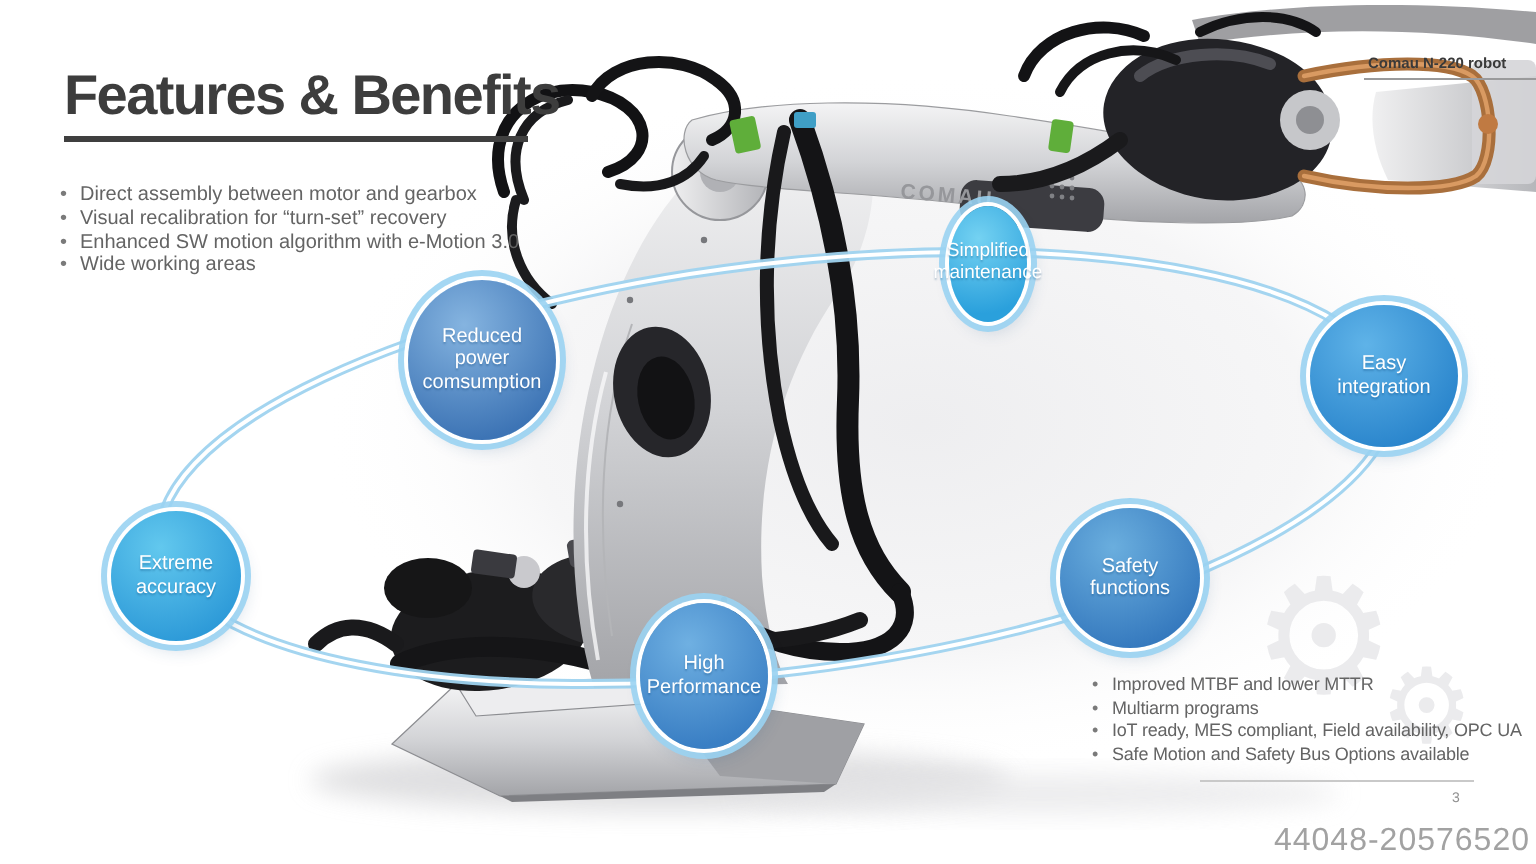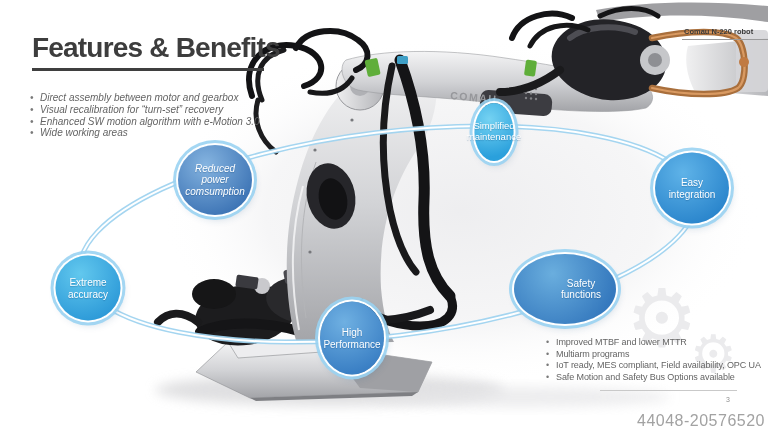--- a/index.html
+++ b/index.html
@@ -11,36 +11,36 @@
 
   
   .title-block{position:absolute;left:32px;top:32px;}
   .title-block h1{margin:0;font-size:28px;font-weight:bold;color:#3d3d3d;letter-spacing:-0.8px;}
   .title-underline{width:232px;height:3px;background:#3f3f3f;margin-top:4px;}
 
   
   ul.bullets{list-style:none;margin:0;padding:0;}
   ul.bullets li{position:relative;padding-left:10px;color:#646464;}
   ul.bullets li::before{content:"•";position:absolute;left:0;top:0;color:#7a7a7a;}
-  .left-bullets{position:absolute;left:30px;top:92px;font-size:10px;line-height:11.8px;width:260px;font-style:italic;}
+  .left-bullets{position:absolute;left:30px;top:92px;font-size:10px;line-height:11.8px;width:260px;}
   .right-bullets{position:absolute;left:546px;top:337px;font-size:9px;line-height:11.5px;width:218px;letter-spacing:-0.1px;color:#5a5a5a;}
 
   
   .product-label{position:absolute;left:684px;top:27px;font-size:7.5px;font-weight:bold;color:#3a3a3a;white-space:nowrap;}
   .product-label-line{position:absolute;left:682px;top:39px;width:86px;height:1px;background:#9a9a9b;}
 
   
   .bubble{
     position:absolute;transform:translate(-50%,-50%);border-radius:50%;
     display:flex;align-items:center;justify-content:center;text-align:center;
     color:#fff;white-space:pre-line;font-size:10px;line-height:1.12;
     box-shadow:0 0 0 2px #ffffff,0 0 0 5px rgba(154,211,242,.9),2px 4px 9px rgba(30,80,130,.22);
     text-shadow:0 1px 1px rgba(0,60,110,.3);
   }
-  .b0{left:215px;top:180px;width:74px;height:70px;font-style:italic;}
+  .b0{left:241px;top:180px;width:74px;height:80px;}
   .b1{left:494px;top:132px;width:39px;height:58px;font-size:9.5px;}
   .b2{left:692px;top:188px;width:74px;height:71px;}
   .b3{left:565px;top:289px;width:70px;height:70px;}
   .b4{left:352px;top:338px;width:64px;height:73px;}
   .b5{left:88px;top:288px;width:65px;height:65px;}
 
   
   .gears{position:absolute;left:626px;top:272px;color:#ebebed;pointer-events:none;}
   .gears .g1{position:absolute;left:0;top:0;font-size:80px;font-family:"DejaVu Sans",sans-serif;}
   .gears .g2{position:absolute;left:64px;top:52px;font-size:52px;font-family:"DejaVu Sans",sans-serif;}
@@ -206,21 +206,21 @@
   <div class="product-label">Comau N-220 robot</div>
   <div class="product-label-line"></div>
 
   <div class="bubble b0" style="background: radial-gradient(circle at 38% 28%, rgb(133, 180, 224), rgb(61, 116, 181) 78%);">Reduced
 power
 comsumption</div>
   <div class="bubble b1" style="background: radial-gradient(circle at 38% 28%, rgb(116, 210, 242), rgb(42, 160, 220) 78%);">Simplified
 maintenance</div>
   <div class="bubble b2" style="background: radial-gradient(circle at 38% 28%, rgb(95, 179, 232), rgb(42, 133, 204) 78%);">Easy
 integration</div>
-  <div class="bubble b3" style="background: radial-gradient(circle at 38% 28%, rgb(106, 174, 222), rgb(53, 121, 190) 78%); padding-left: 32px;">Safety
+  <div class="bubble b3" style="background: radial-gradient(circle at 38% 28%, rgb(106, 174, 222), rgb(53, 121, 190) 78%);">Safety
 functions</div>
   <div class="bubble b4" style="background: radial-gradient(circle at 38% 28%, rgb(111, 176, 226), rgb(58, 127, 196) 78%);">High
 Performance</div>
   <div class="bubble b5" style="background: radial-gradient(circle at 38% 28%, rgb(98, 200, 238), rgb(45, 154, 216) 78%);">Extreme
 accuracy</div>
 
   <div class="footer-line"></div>
   <div class="page-number">3</div>
   <div class="watermark">44048-20576520</div>
 

